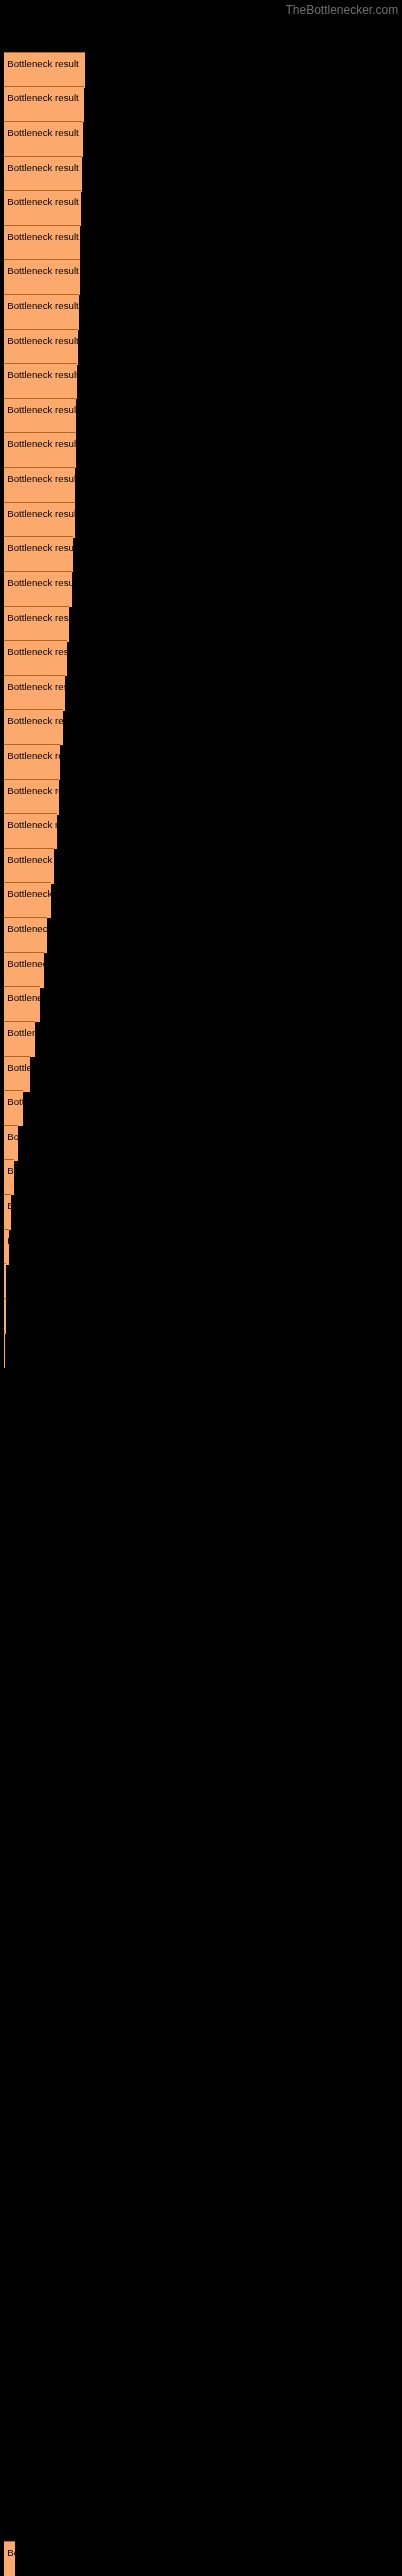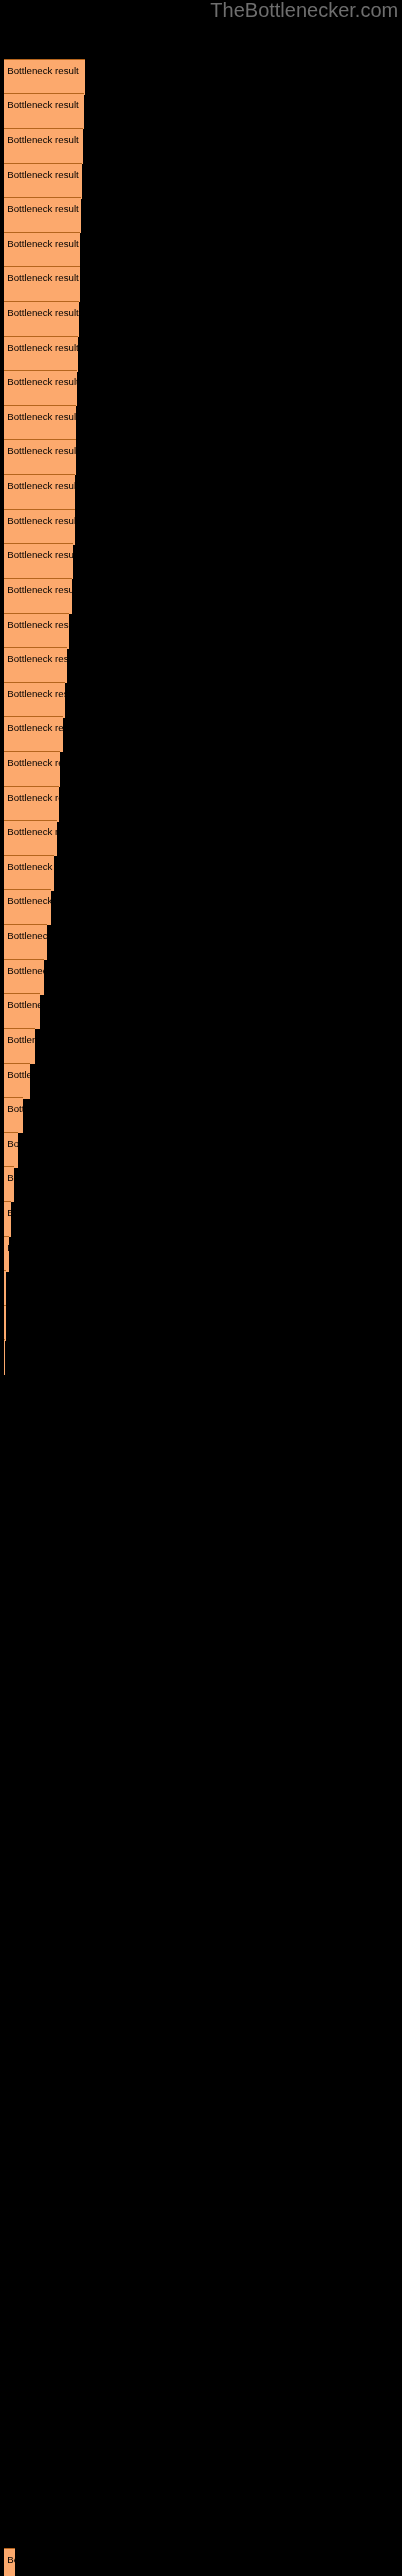--- a/index.html
+++ b/index.html
@@ -28,42 +28,42 @@
     left: 0;
     width: 403px;
     height: 21px;
     text-align: right;
     box-sizing: border-box;
     padding-right: 4.8px;
   }
   .site-title {
     display: inline-block;
     color: #6e6e6e;
-    font-size: 20px;
+    font-size: 12px;
     line-height: 20px;
     font-family: "Liberation Sans", sans-serif;
     letter-spacing: 0px;
     white-space: nowrap;
   }
   .chart-area {
     position: absolute;
     top: 0;
     left: 0;
     width: 403px;
     height: 2576px;
   }
   .bar-row {
     position: absolute;
     left: 0;
     height: 22px;
   }
   .bar {
     position: absolute;
     left: 4px;
-    top: 12px;
+    top: 5px;
     height: 36px;
     background: #fca96d;
     border-top: 0.8px solid #b5651d;
     box-sizing: border-box;
     overflow: hidden;
     white-space: nowrap;
   }
   .bar-label {
     position: absolute;
     left: 3.2px;

